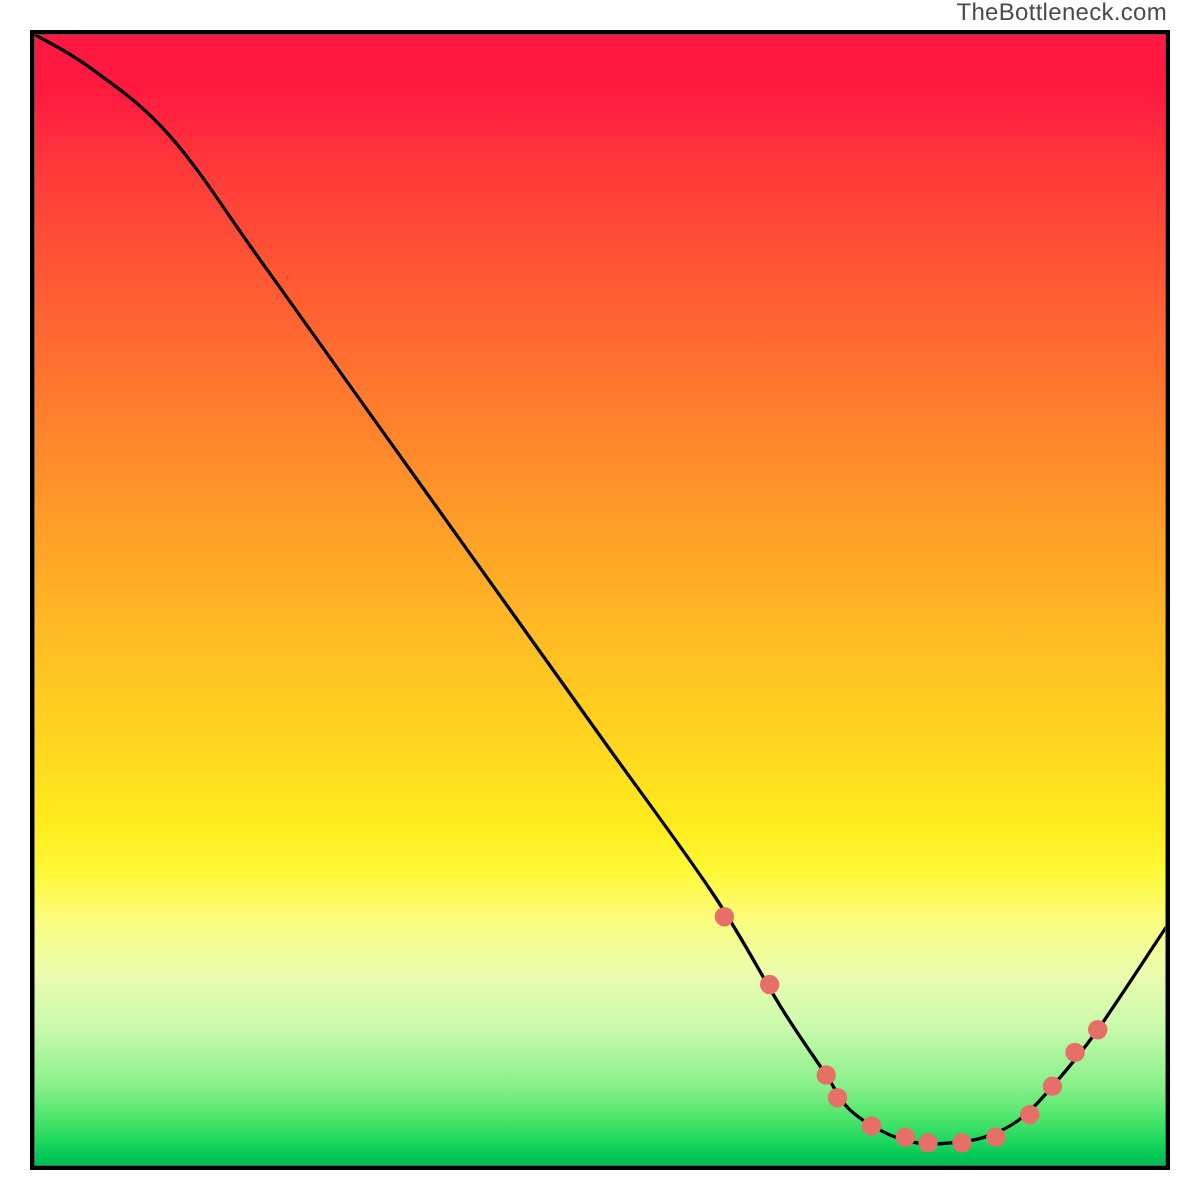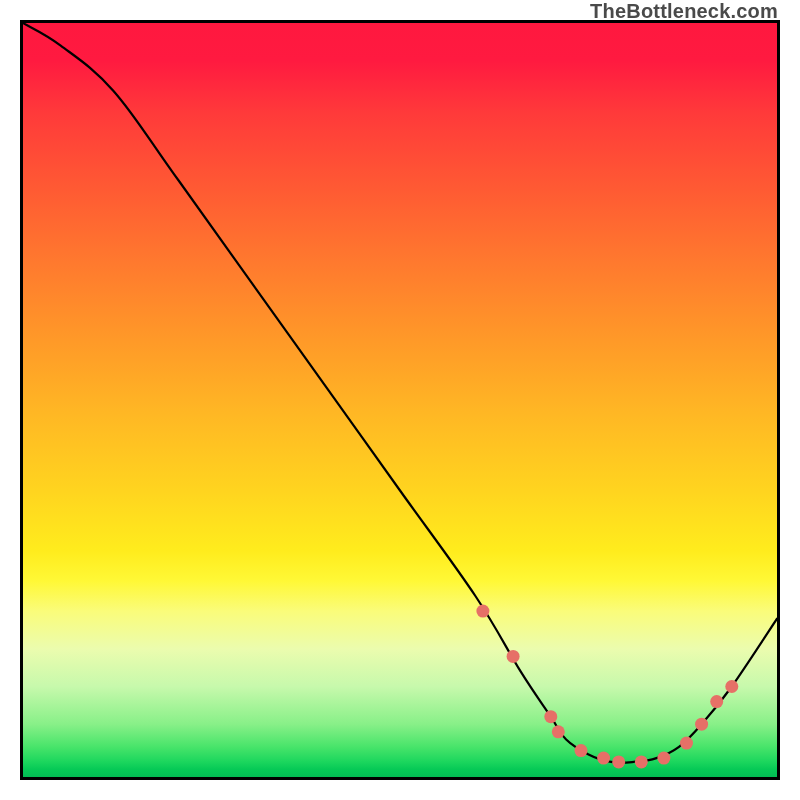--- a/index.html
+++ b/index.html
@@ -43,22 +43,22 @@
       #48e46a 96%,
       #1bd65d 98%,
       #06c956 99%,
       #02bd54 100%
     );
   }
   .watermark {
     position: absolute;
     top: 0px;
     right: 22px;
-    font-size: 20px;
-    font-weight: 700;
+    font-size: 16px;
+    font-weight: 400;
     color: #4a4a4a;
     letter-spacing: 0.2px;
   }
   svg.overlay {
     position: absolute;
     left: 0;
     top: 0;
     width: 754px;
     height: 754px;
   }

